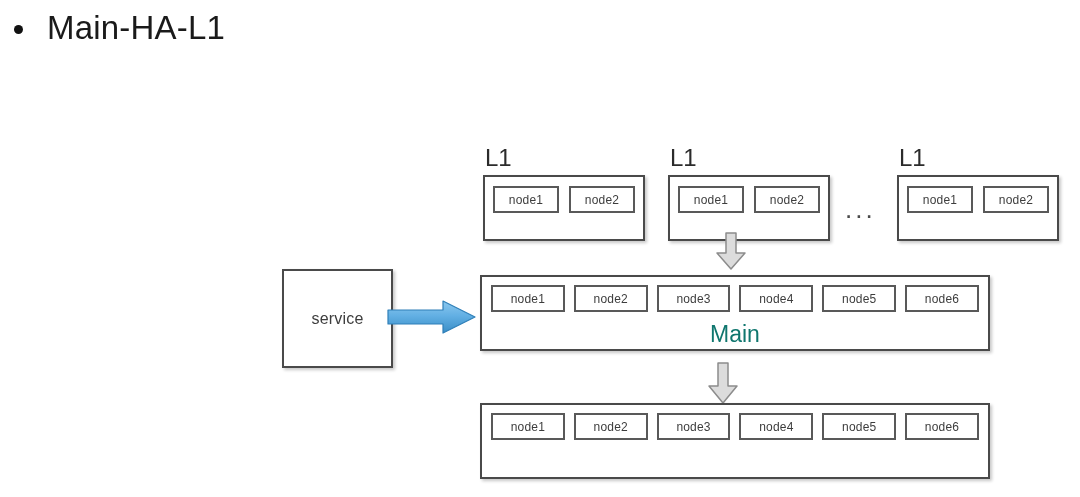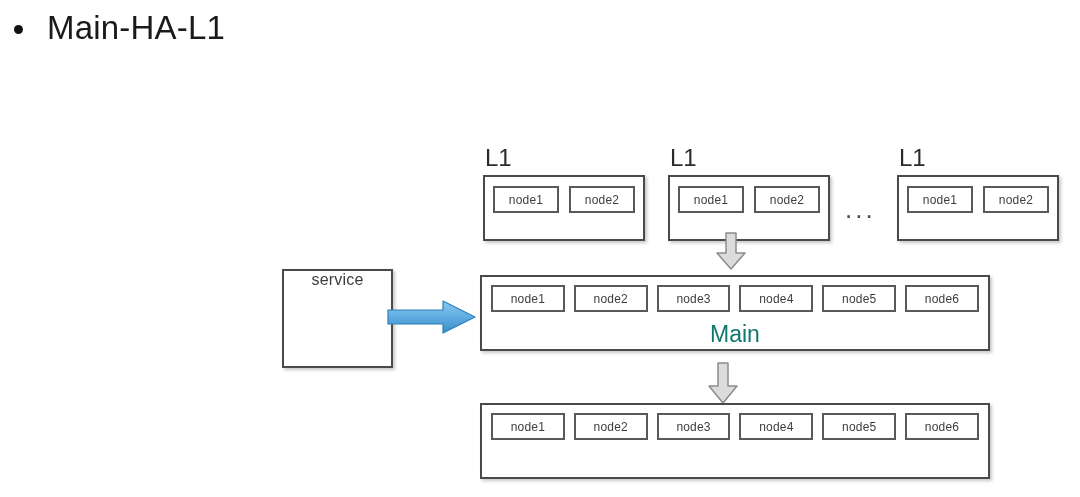--- a/index.html
+++ b/index.html
@@ -143,21 +143,21 @@
     position: absolute;
     left: 282px;
     top: 269px;
     width: 111px;
     height: 99px;
     background: #ffffff;
     border: 2px solid #4a4a4a;
     box-sizing: border-box;
     box-shadow: 2px 2px 3px rgba(0,0,0,0.22);
     display: flex;
-    align-items: flex-start;
+    align-items: center;
     justify-content: center;
     font-size: 16px;
     color: #3d3d3d;
     letter-spacing: 0.2px;
   }
 
   
   .ellipsis {
     position: absolute;
     left: 845px;

